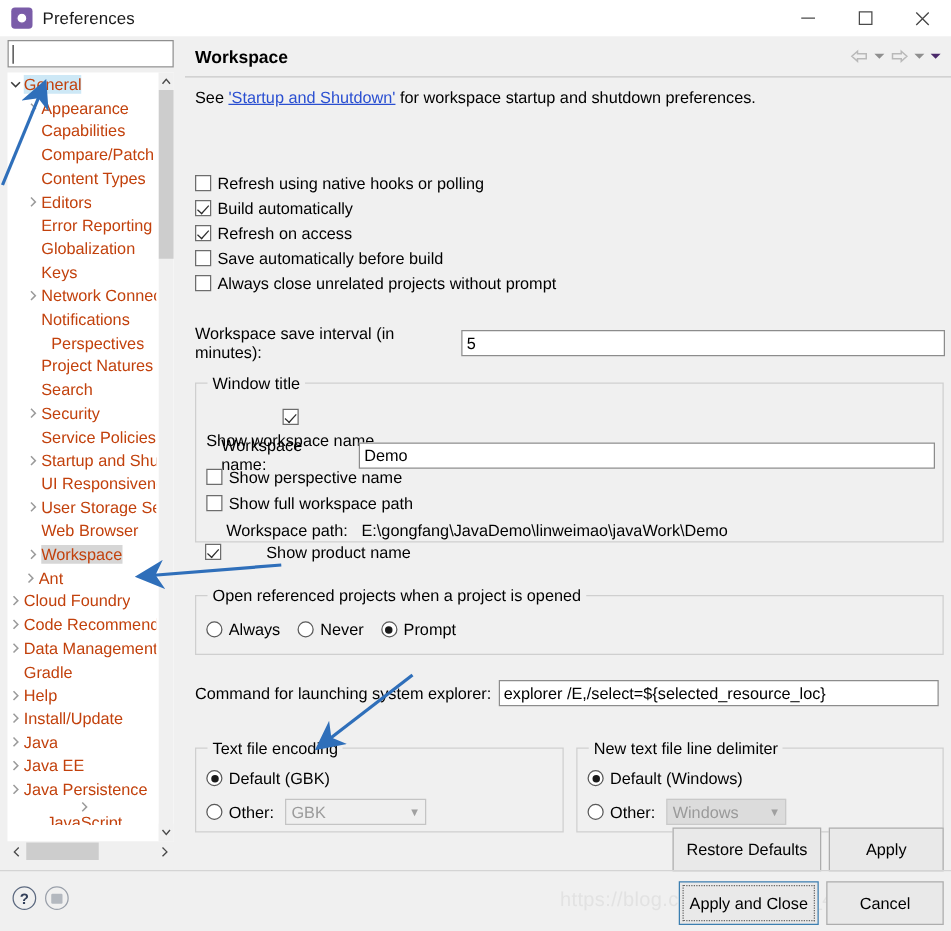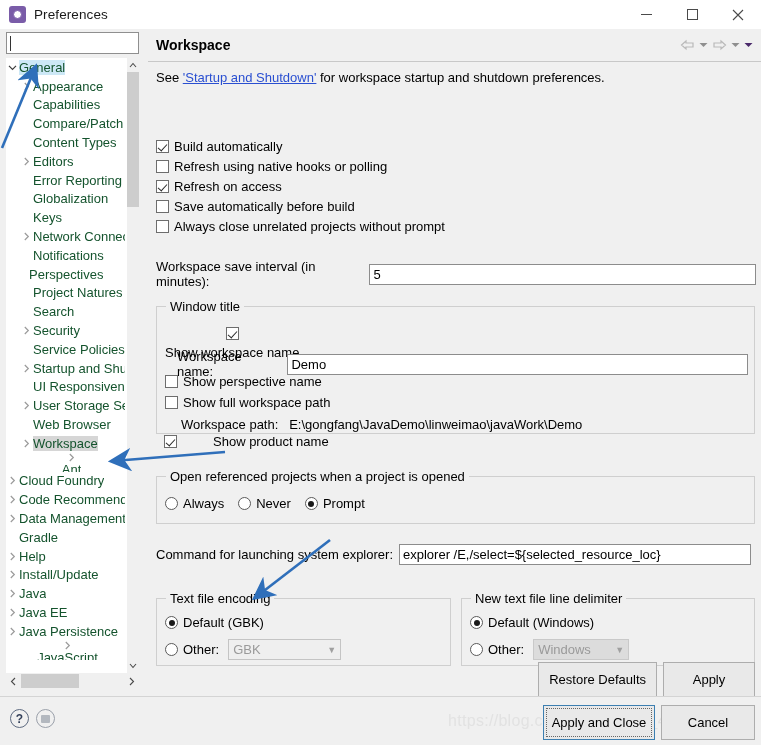--- a/index.html
+++ b/index.html
@@ -59,21 +59,21 @@
     background: #333;
   }
 
   .tree-panel {
     position: absolute; left: 6px; top: 58px; width: 133px; height: 615px;
     background: #ffffff; overflow: hidden;
   }
   .tree-list { position: absolute; left: 0; top: 0; width: 121px; }
   .tree-row {
     height: 18.8px; display: flex; align-items: center;
-    white-space: nowrap; font-size: 13px; color: #14532d;
+    white-space: nowrap; font-size: 13px; color: #c2410c;
     padding-right: 2px; overflow: hidden;
   }
   .tw { width: 13px; flex: none; display: flex; align-items: center; justify-content: center; }
   .tw svg { display: block; }
   .tree-label { overflow: hidden; }
   .tree-row.sel-blue .tree-label { background: #cde8f6; }
   .tree-row.sel-grey .tree-label { background: #d6d6d6; }
 
   .tree-vscroll {
     position: absolute; right: 0; top: 0; width: 12px; height: 615px;
@@ -333,21 +333,21 @@
             <svg width="7" height="9" viewBox="0 0 7 9">
               <path d="M1.8 1 L5.3 4.5 L1.8 8" stroke="#9b9b9b" stroke-width="1.2" fill="none"></path>
             </svg>
           </span>
           <span class="tree-label">Network Connections</span>
         </div>
         <div class="tree-row" style="padding-left: 14px;">
           <span class="tw"></span>
           <span class="tree-label">Notifications</span>
         </div>
-        <div class="tree-row" style="padding-left: 10px;">
+        <div class="tree-row" style="padding-left: 22px;">
           <span class="tw"></span>
           <span class="tree-label">Perspectives</span>
         </div>
         <div class="tree-row" style="padding-left: 14px;">
           <span class="tw"></span>
           <span class="tree-label">Project Natures</span>
         </div>
         <div class="tree-row" style="padding-left: 14px;">
           <span class="tw"></span>
           <span class="tree-label">Search</span>
@@ -389,21 +389,21 @@
           <span class="tree-label">Web Browser</span>
         </div>
         <div class="tree-row sel-grey" style="padding-left: 14px;">
           <span class="tw">
             <svg width="7" height="9" viewBox="0 0 7 9">
               <path d="M1.8 1 L5.3 4.5 L1.8 8" stroke="#9b9b9b" stroke-width="1.2" fill="none"></path>
             </svg>
           </span>
           <span class="tree-label">Workspace</span>
         </div>
-        <div class="tree-row" style="padding-left: 12px; flex-direction: column;">
+        <div class="tree-row" style="padding-left: 12px;">
           <span class="tw">
             <svg width="7" height="9" viewBox="0 0 7 9">
               <path d="M1.8 1 L5.3 4.5 L1.8 8" stroke="#9b9b9b" stroke-width="1.2" fill="none"></path>
             </svg>
           </span>
           <span class="tree-label">Ant</span>
         </div>
         <div class="tree-row" style="padding-left: 0px;">
           <span class="tw">
             <svg width="7" height="9" viewBox="0 0 7 9">
@@ -542,26 +542,26 @@
       </div>
     </div>
     <div class="hr-line"></div>
 
     <div class="see-line">
       <span>See </span><span class="link">'Startup and Shutdown'</span><span> for workspace startup and shutdown preferences.</span>
     </div>
 
     <div class="chk-list" id="chk-list">
         <div class="ctl-row">
+          <span class="cb"></span>
+          <span>Refresh using native hooks or polling</span>
+        </div>
+        <div class="ctl-row">
           <span class="cb checked"></span>
           <span>Build automatically</span>
-        </div>
-        <div class="ctl-row">
-          <span class="cb"></span>
-          <span>Refresh using native hooks or polling</span>
         </div>
         <div class="ctl-row">
           <span class="cb checked"></span>
           <span>Refresh on access</span>
         </div>
         <div class="ctl-row">
           <span class="cb"></span>
           <span>Save automatically before build</span>
         </div>
         <div class="ctl-row">

